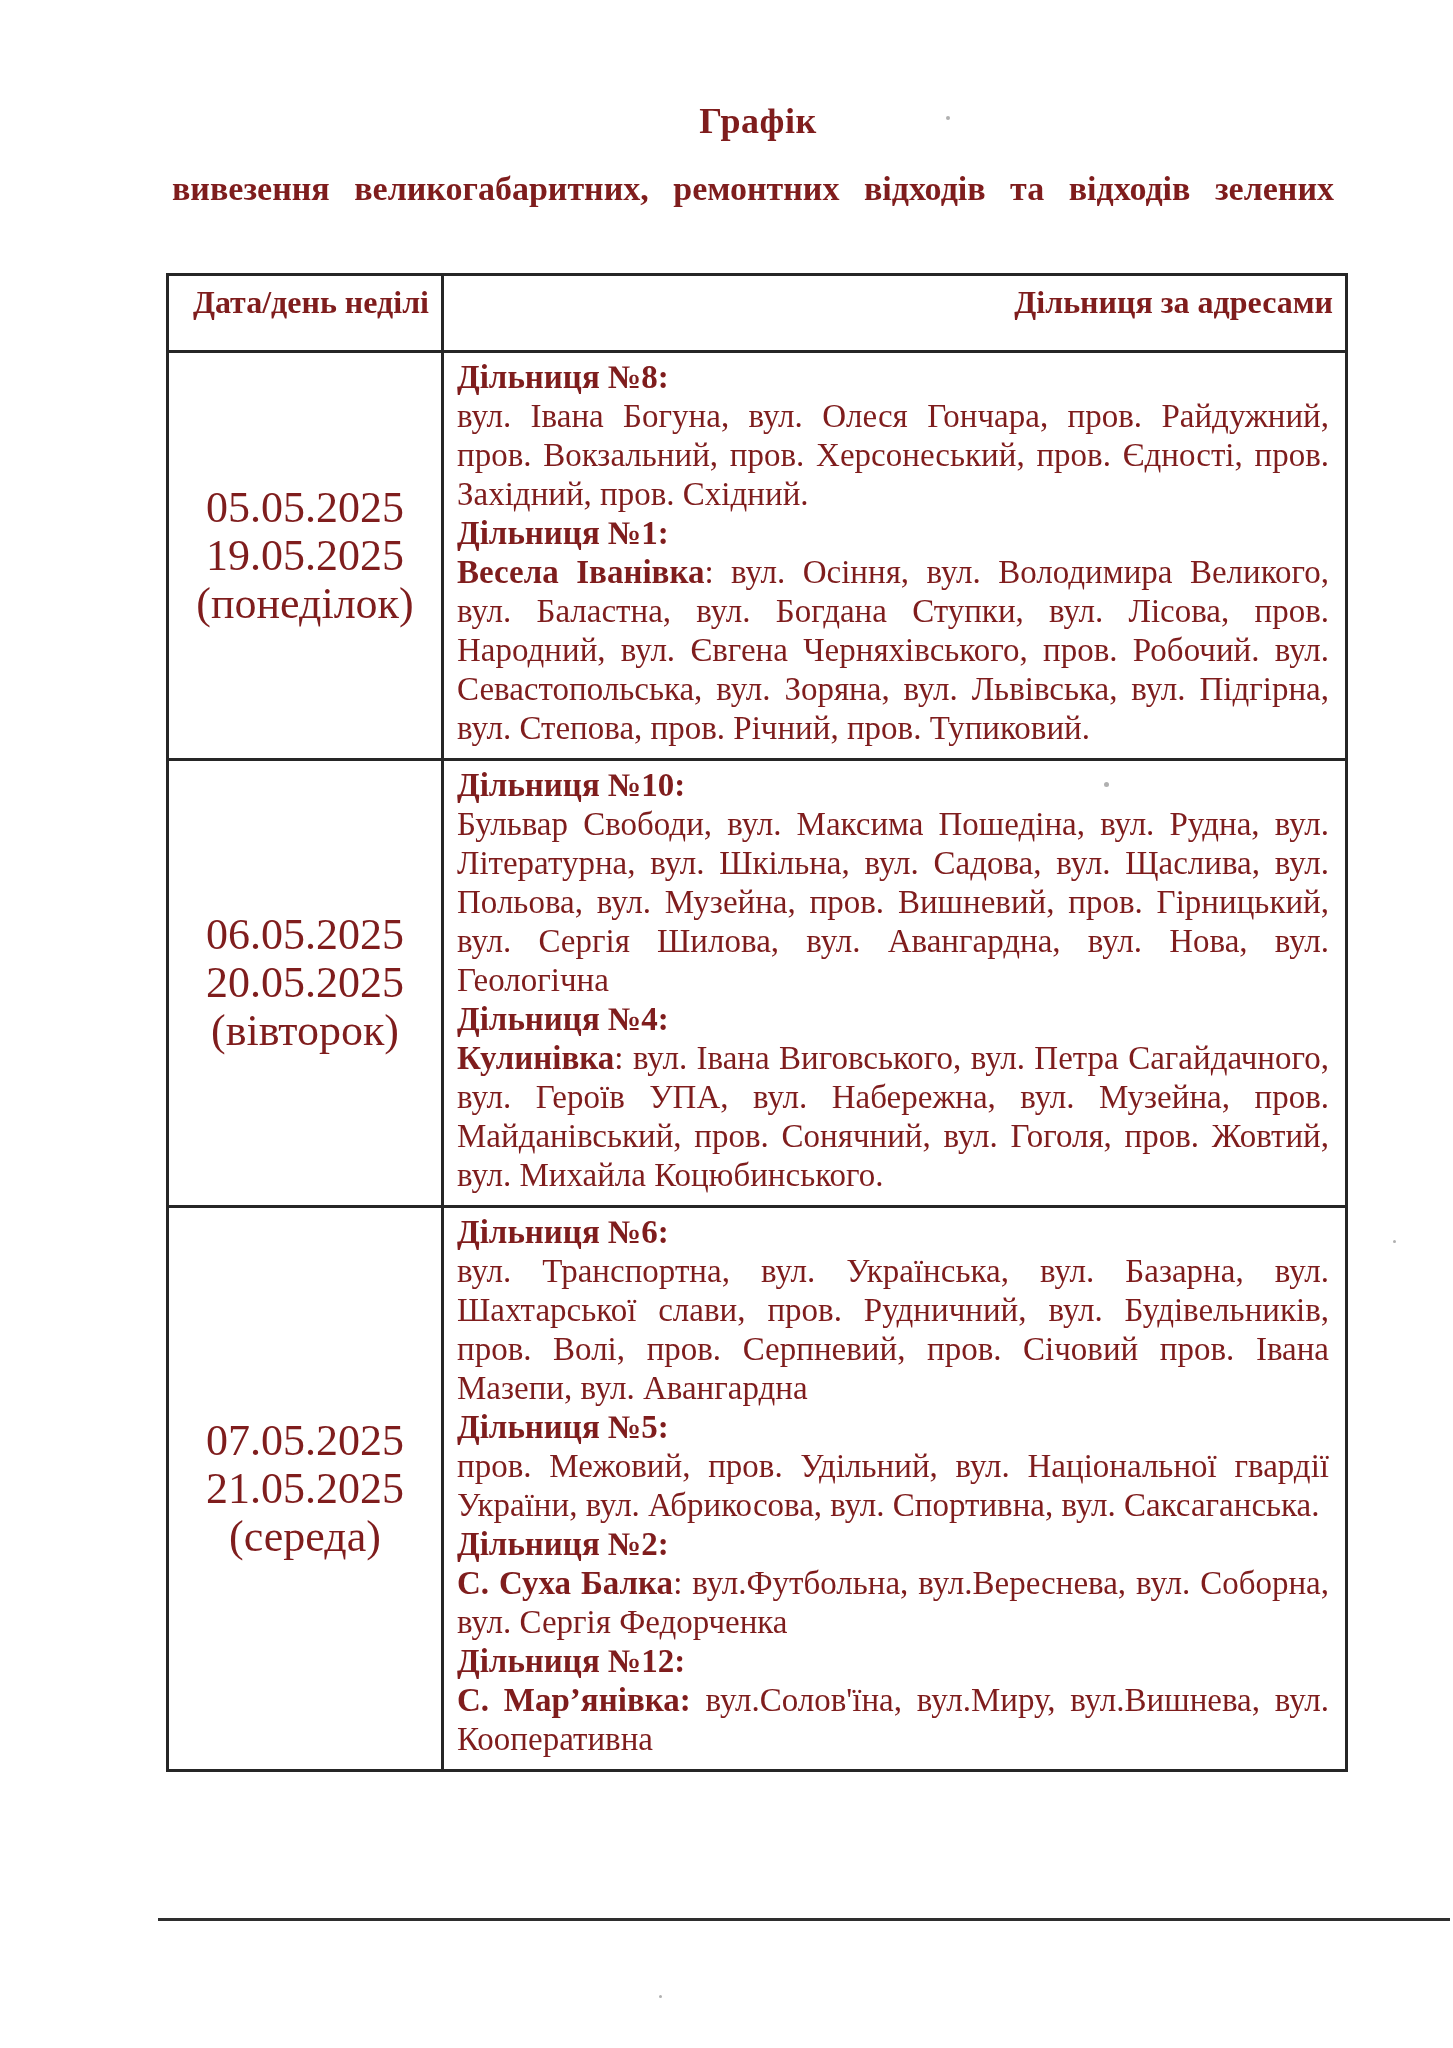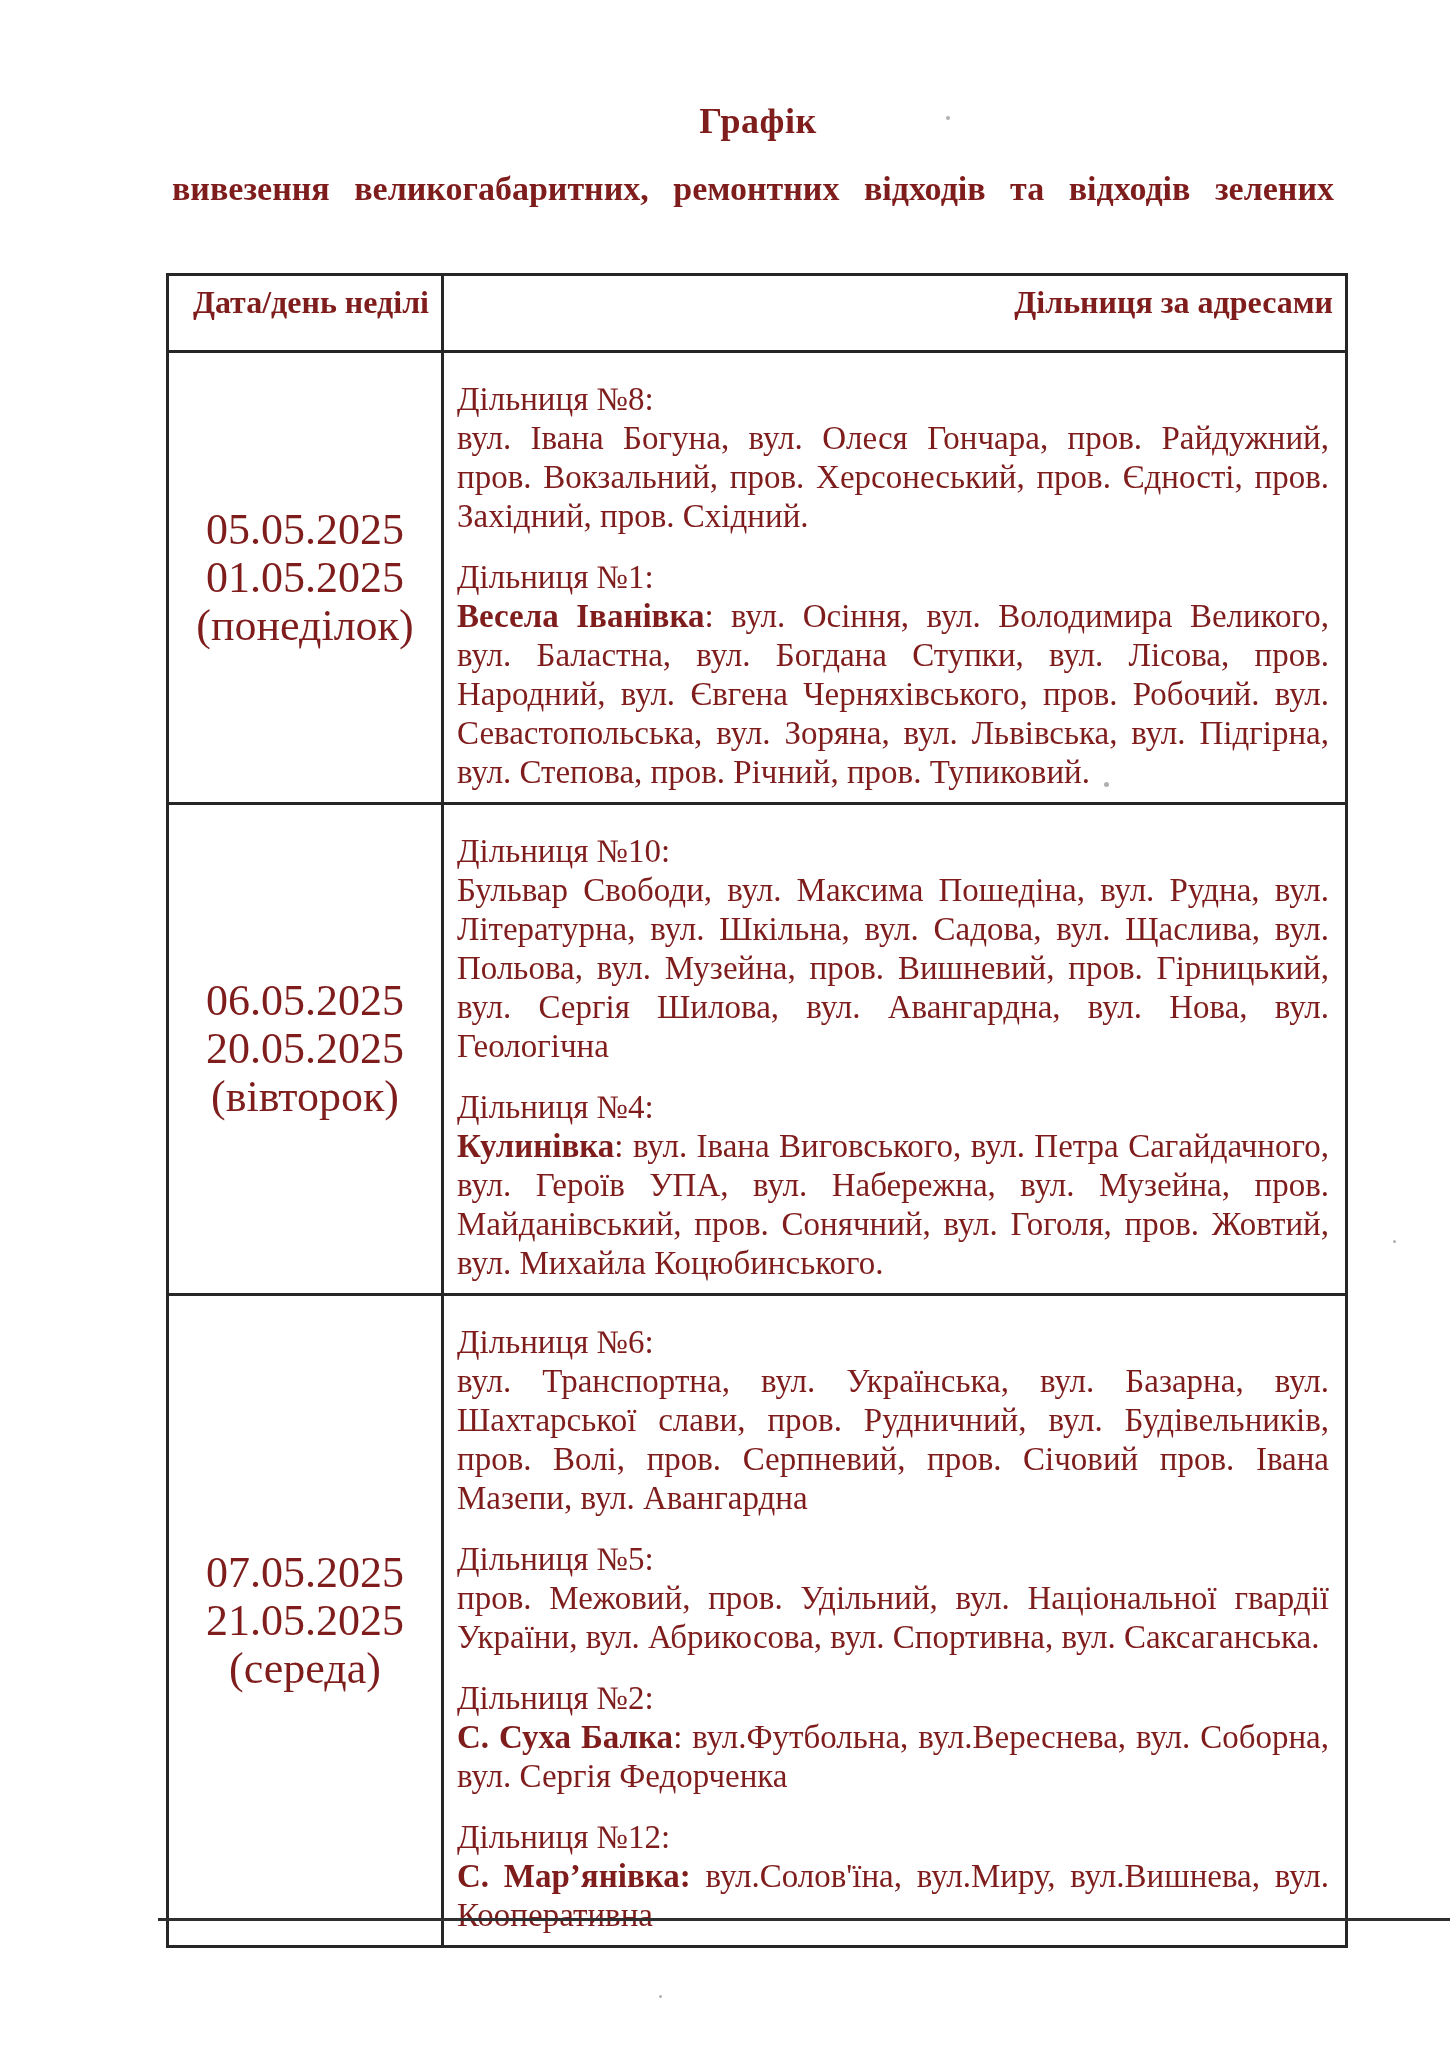--- a/index.html
+++ b/index.html
@@ -35,21 +35,21 @@
     line-height:40px;padding:6px 12px 28px 14px;
   }
   td.date-cell{
     width:246px;text-align:center;vertical-align:middle;
     font-size:44px;line-height:48px;padding:6px 4px;
   }
   td.addr-cell{
     font-size:33px;line-height:39px;
     padding:5px 16px 10px 13px;
   }
-  .sec-h{font-weight:normal;margin-top:22px;}
+  .sec-h{font-weight:bold;}
   .sec-p{margin:0;text-align:justify;}
   .sec-p b{font-weight:bold;}
   .bottom-rule{
     position:absolute;top:1918px;left:158px;width:1292px;height:3px;
     background:#2e2e2e;
   }
   .speck{position:absolute;background:#6f6f6f;border-radius:50%;opacity:.55;}
   .speck.s1{top:116px;left:946px;width:4px;height:4px;}
   .speck.s2{top:782px;left:1104px;width:5px;height:5px;}
   .speck.s3{top:1240px;left:1393px;width:3px;height:3px;}
@@ -70,21 +70,21 @@
     <thead>
       <tr>
         <th class="date-head">Дата/день неділі</th>
         <th>Дільниця за адресами</th>
       </tr>
     </thead>
     <tbody>
     <tr>
       <td class="date-cell">
             <div>05.05.2025</div>
-            <div>01.05.2025</div>
+            <div>19.05.2025</div>
             <div>(понеділок)</div>
           </td>
       <td class="addr-cell">
             <div class="sec-h">Дільниця №8:</div>
             <p class="sec-p">вул. Івана Богуна, вул. Олеся Гончара, пров. Райдужний, пров. Вокзальний, пров. Херсонеський, пров. Єдності, пров. Західний, пров. Східний.</p>
             <div class="sec-h">Дільниця №1:</div>
             <p class="sec-p"><b>Весела Іванівка</b>: вул. Осіння, вул. Володимира Великого, вул. Баластна, вул. Богдана Ступки, вул. Лісова, пров. Народний, вул. Євгена Черняхівського, пров. Робочий. вул. Севастопольська, вул. Зоряна, вул. Львівська, вул. Підгірна, вул. Степова, пров. Річний, пров. Тупиковий.</p>
           </td>
     </tr>
 

